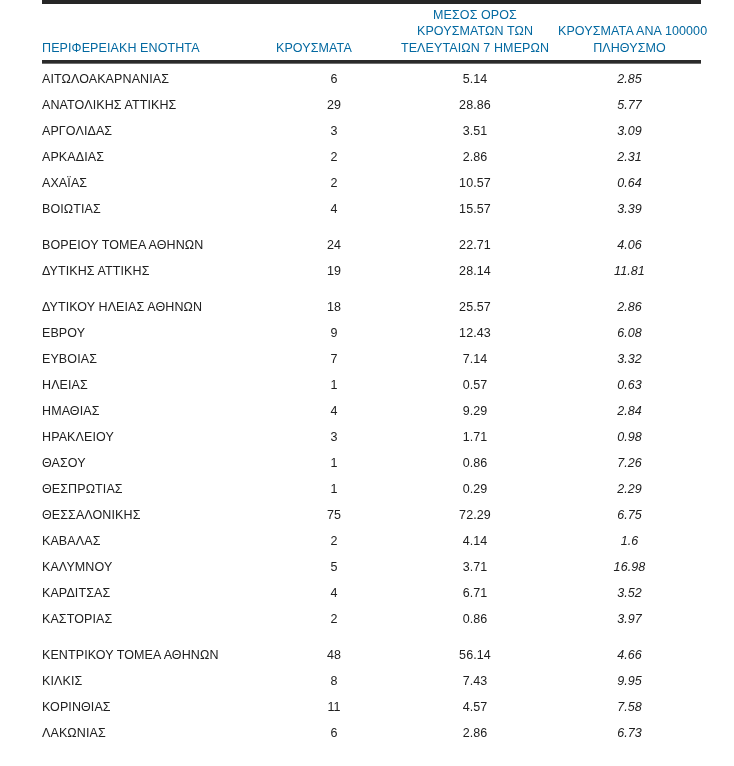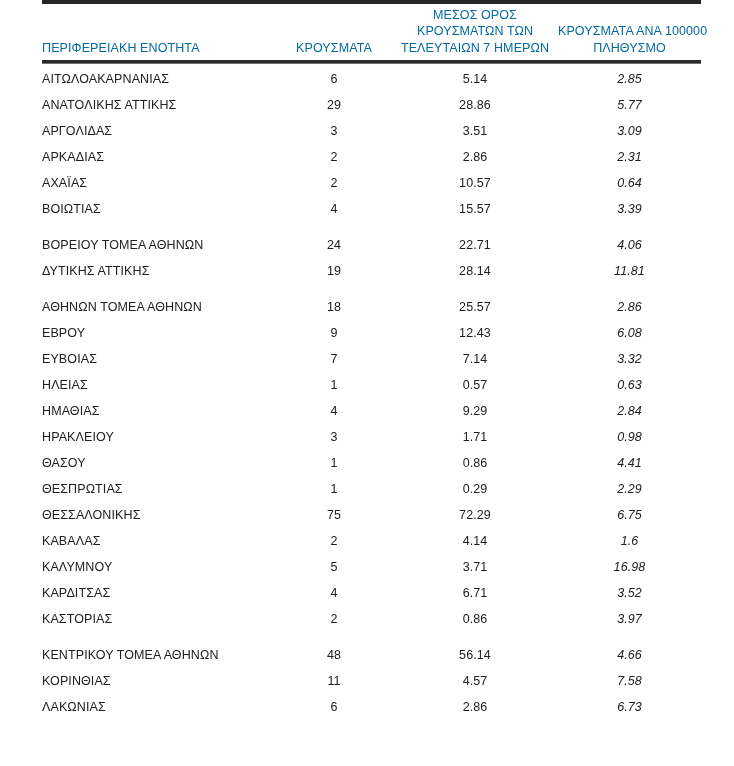--- a/index.html
+++ b/index.html
@@ -60,21 +60,21 @@
   thead th {
     font-weight: normal;
     font-size: 12.5px;
     line-height: 16.5px;
     color: #0369a1;
     vertical-align: bottom;
     padding: 0 0 4px 0;
     letter-spacing: 0.1px;
   }
   th.col-name   { width: 234px; text-align: left; }
-  th.col-cases  { width: 116px; text-align: center; }
+  th.col-cases  { width: 116px; text-align: left; }
   th.col-avg    { width: 166px; text-align: center; }
   th.col-per100 { width: 143px; text-align: center; }
 
   thead tr.head-row { height: 56px; }
 
   .hdr-lines { display: block; }
   .hdr-lines span { display: block; white-space: nowrap; }
 
   
   tbody td {
@@ -204,21 +204,21 @@
             <td class="c-avg">28.14</td>
             <td class="c-per100">11.81</td>
           </tr>
           <tr class="spacer">
             <td></td>
             <td></td>
             <td></td>
             <td></td>
           </tr>
           <tr class="data-row">
-            <td class="c-name">ΑΘΗΝΩΝ ΤΟΜΕΑ ΑΘΗΝΩΝ</td>
+            <td class="c-name">ΔΥΤΙΚΟΥ ΗΛΕΙΑΣ ΑΘΗΝΩΝ</td>
             <td class="c-cases">18</td>
             <td class="c-avg">25.57</td>
             <td class="c-per100">2.86</td>
           </tr>
           <tr class="data-row">
             <td class="c-name">ΕΒΡΟΥ</td>
             <td class="c-cases">9</td>
             <td class="c-avg">12.43</td>
             <td class="c-per100">6.08</td>
           </tr>
@@ -243,21 +243,21 @@
           <tr class="data-row">
             <td class="c-name">ΗΡΑΚΛΕΙΟΥ</td>
             <td class="c-cases">3</td>
             <td class="c-avg">1.71</td>
             <td class="c-per100">0.98</td>
           </tr>
           <tr class="data-row">
             <td class="c-name">ΘΑΣΟΥ</td>
             <td class="c-cases">1</td>
             <td class="c-avg">0.86</td>
-            <td class="c-per100">4.41</td>
+            <td class="c-per100">7.26</td>
           </tr>
           <tr class="data-row">
             <td class="c-name">ΘΕΣΠΡΩΤΙΑΣ</td>
             <td class="c-cases">1</td>
             <td class="c-avg">0.29</td>
             <td class="c-per100">2.29</td>
           </tr>
           <tr class="data-row">
             <td class="c-name">ΘΕΣΣΑΛΟΝΙΚΗΣ</td>
             <td class="c-cases">75</td>
@@ -294,20 +294,26 @@
             <td></td>
             <td></td>
           </tr>
           <tr class="data-row">
             <td class="c-name">ΚΕΝΤΡΙΚΟΥ ΤΟΜΕΑ ΑΘΗΝΩΝ</td>
             <td class="c-cases">48</td>
             <td class="c-avg">56.14</td>
             <td class="c-per100">4.66</td>
           </tr>
           <tr class="data-row">
+            <td class="c-name">ΚΙΛΚΙΣ</td>
+            <td class="c-cases">8</td>
+            <td class="c-avg">7.43</td>
+            <td class="c-per100">9.95</td>
+          </tr>
+          <tr class="data-row">
             <td class="c-name">ΚΟΡΙΝΘΙΑΣ</td>
             <td class="c-cases">11</td>
             <td class="c-avg">4.57</td>
             <td class="c-per100">7.58</td>
           </tr>
           <tr class="data-row">
             <td class="c-name">ΛΑΚΩΝΙΑΣ</td>
             <td class="c-cases">6</td>
             <td class="c-avg">2.86</td>
             <td class="c-per100">6.73</td>

